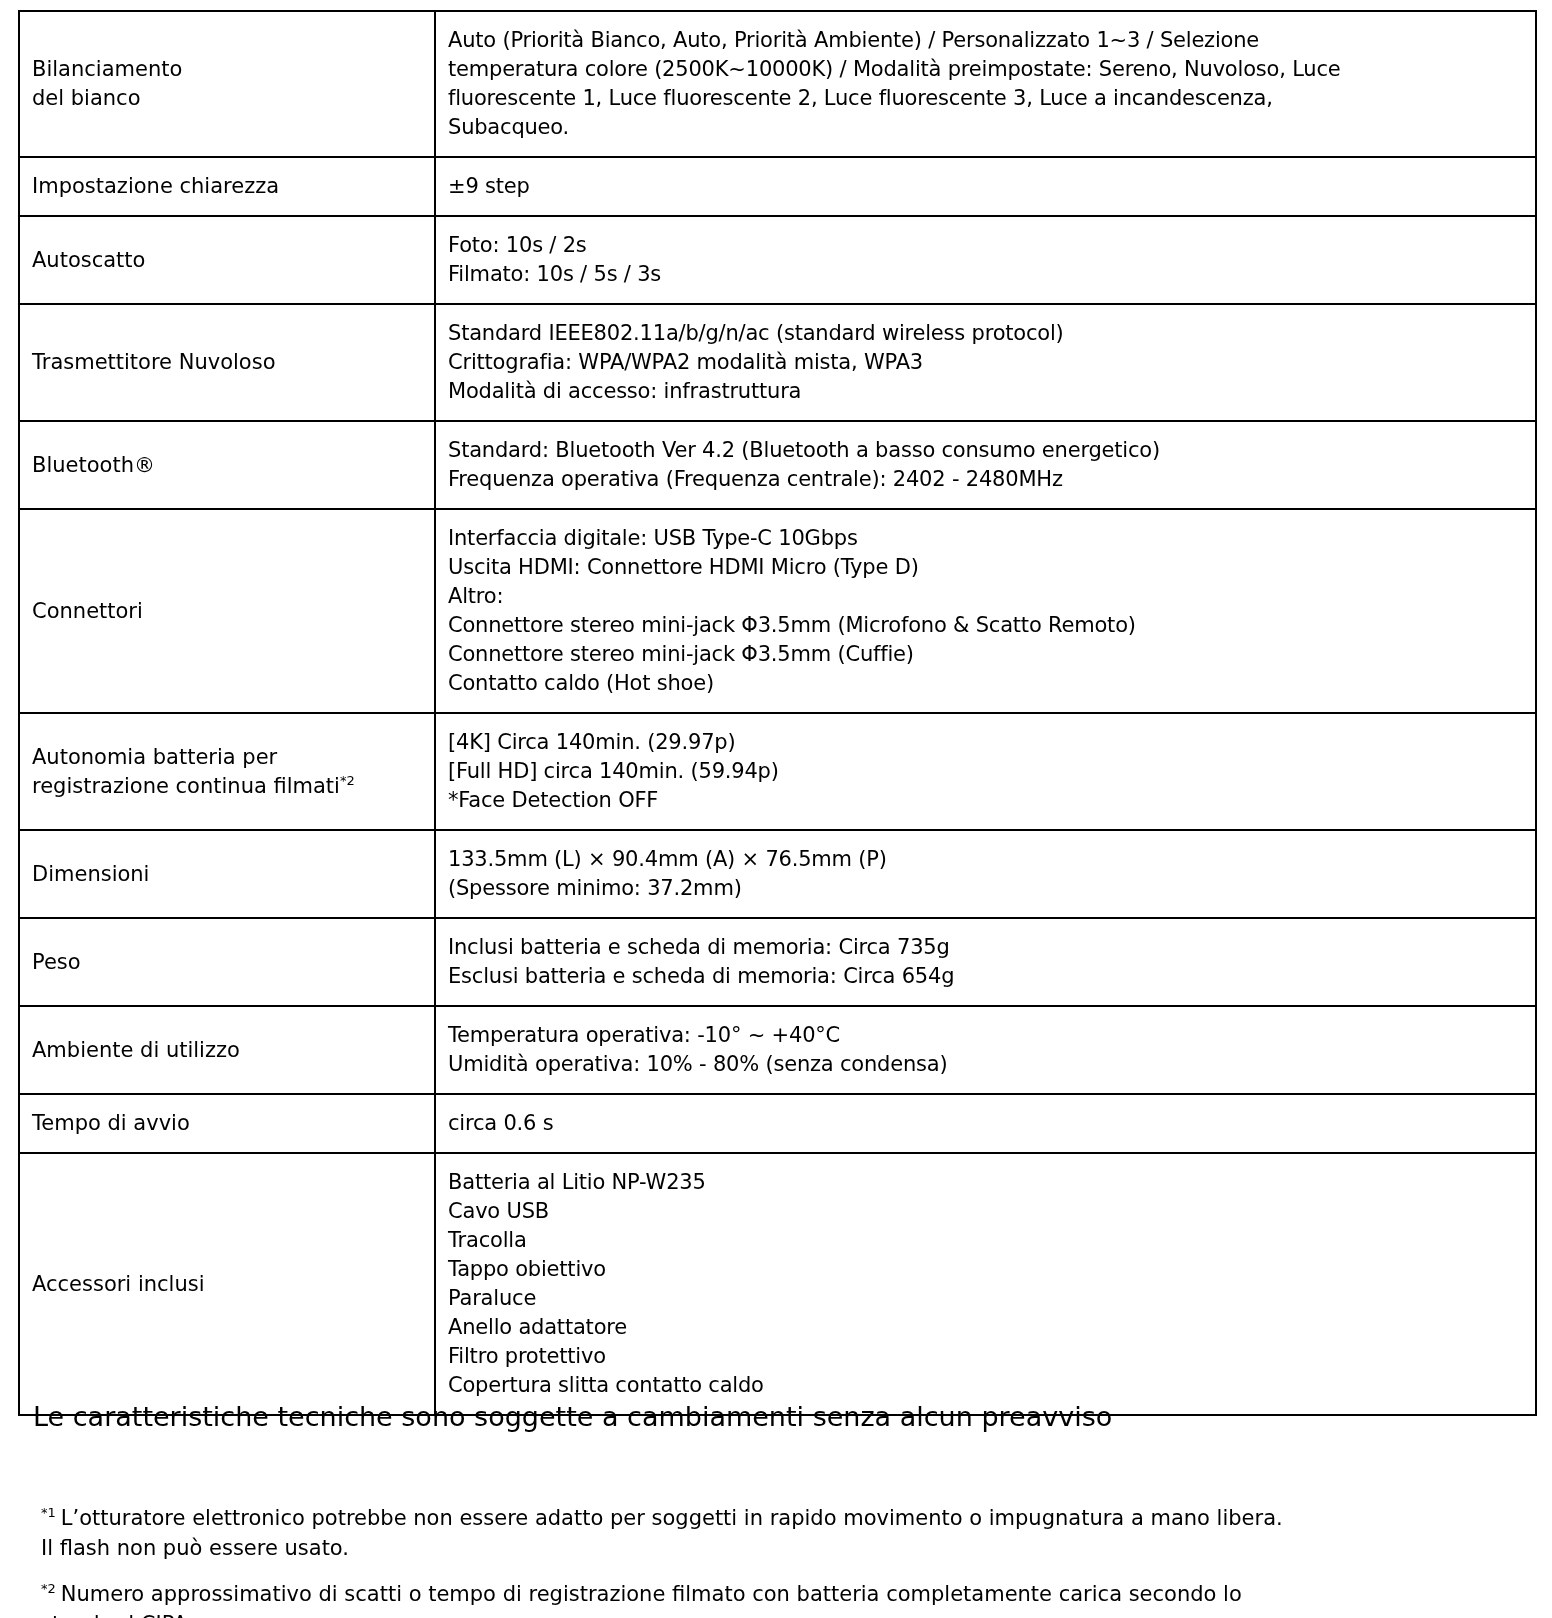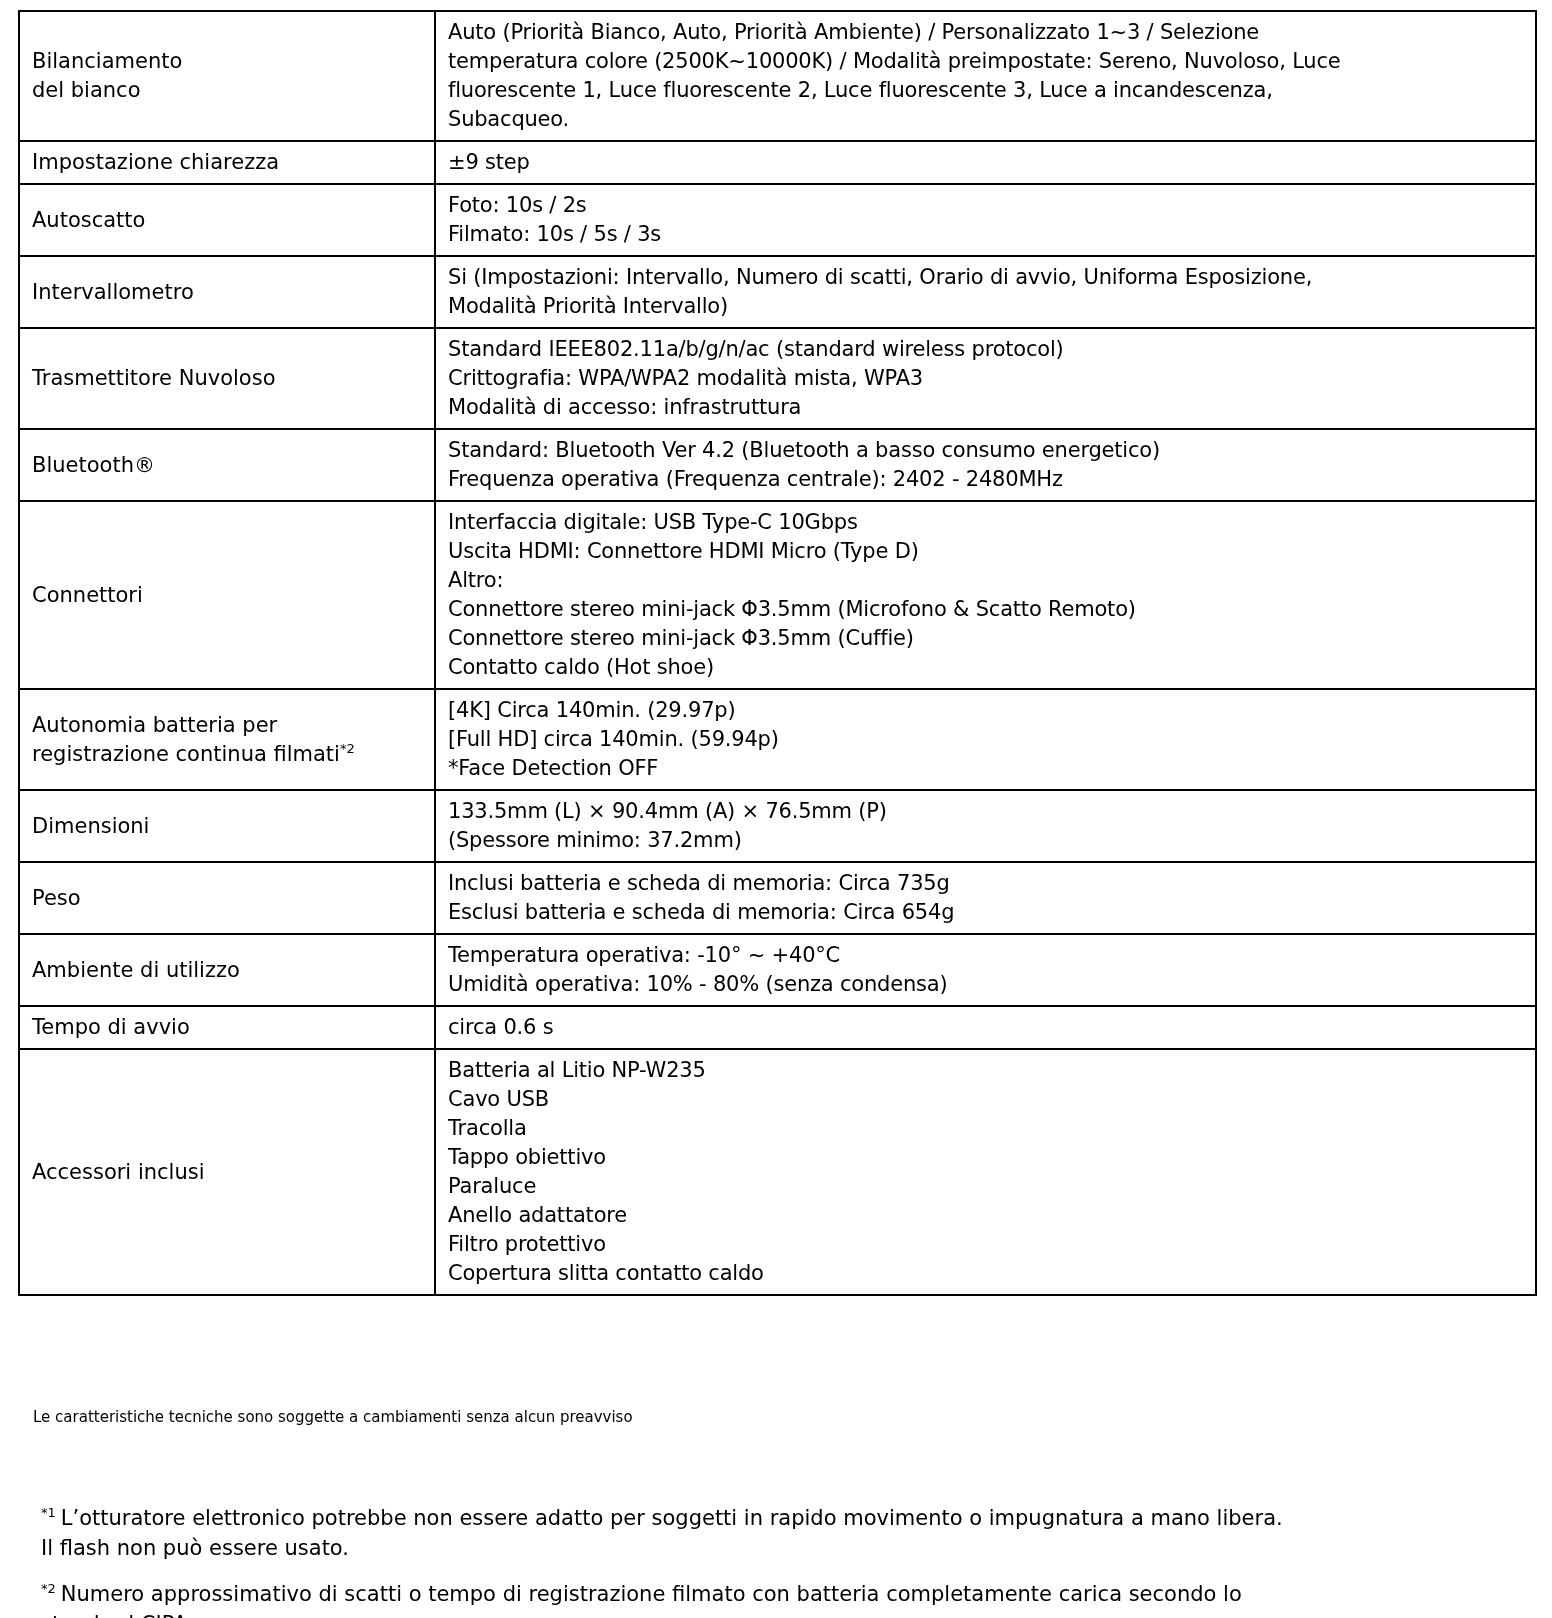--- a/index.html
+++ b/index.html
@@ -19,37 +19,37 @@
   table.spec {
     position: absolute;
     left: 18px;
     top: 10px;
     width: 1519px;
     border-collapse: collapse;
     table-layout: fixed;
   }
   table.spec td {
     border: 2px solid #000000;
-    padding: 6px 12px;
+    padding: 14px 12px;
     vertical-align: middle;
     font-size: 21px;
     line-height: 29px;
   }
   td.label-cell { width: 390px; }
   td.value-cell { letter-spacing: -0.2px; }
   .cell-text { white-space: pre-line; }
   sup.fnref {
     font-size: 13px;
     line-height: 0;
   }
   .notice {
     position: absolute;
     left: 33px;
     top: 1402px;
-    font-size: 15px;
+    font-size: 27px;
     line-height: 30px;
   }
   .footnotes {
     position: absolute;
     left: 25px;
     top: 1487px;
     font-size: 21px;
     line-height: 30px;
   }
   .footnote { margin: 16px; }
@@ -76,25 +76,20 @@
 Subacqueo.</span></td>
       </tr>
       <tr>
         <td class="label-cell"><span class="cell-text">Impostazione chiarezza</span><sup class="fnref"></sup></td>
         <td class="value-cell"><span class="cell-text">±9 step</span></td>
       </tr>
       <tr>
         <td class="label-cell"><span class="cell-text">Autoscatto</span><sup class="fnref"></sup></td>
         <td class="value-cell"><span class="cell-text">Foto: 10s / 2s
 Filmato: 10s / 5s / 3s</span></td>
-      </tr>
-      <tr>
-        <td class="label-cell"><span class="cell-text">Intervallometro</span><sup class="fnref"></sup></td>
-        <td class="value-cell"><span class="cell-text">Si (Impostazioni: Intervallo, Numero di scatti, Orario di avvio, Uniforma Esposizione,
-Modalità Priorità Intervallo)</span></td>
       </tr>
       <tr>
         <td class="label-cell"><span class="cell-text">Trasmettitore Nuvoloso</span><sup class="fnref"></sup></td>
         <td class="value-cell"><span class="cell-text">Standard IEEE802.11a/b/g/n/ac (standard wireless protocol)
 Crittografia: WPA/WPA2 modalità mista, WPA3
 Modalità di accesso: infrastruttura</span></td>
       </tr>
       <tr>
         <td class="label-cell"><span class="cell-text">Bluetooth®</span><sup class="fnref"></sup></td>
         <td class="value-cell"><span class="cell-text">Standard: Bluetooth Ver 4.2 (Bluetooth a basso consumo energetico)

